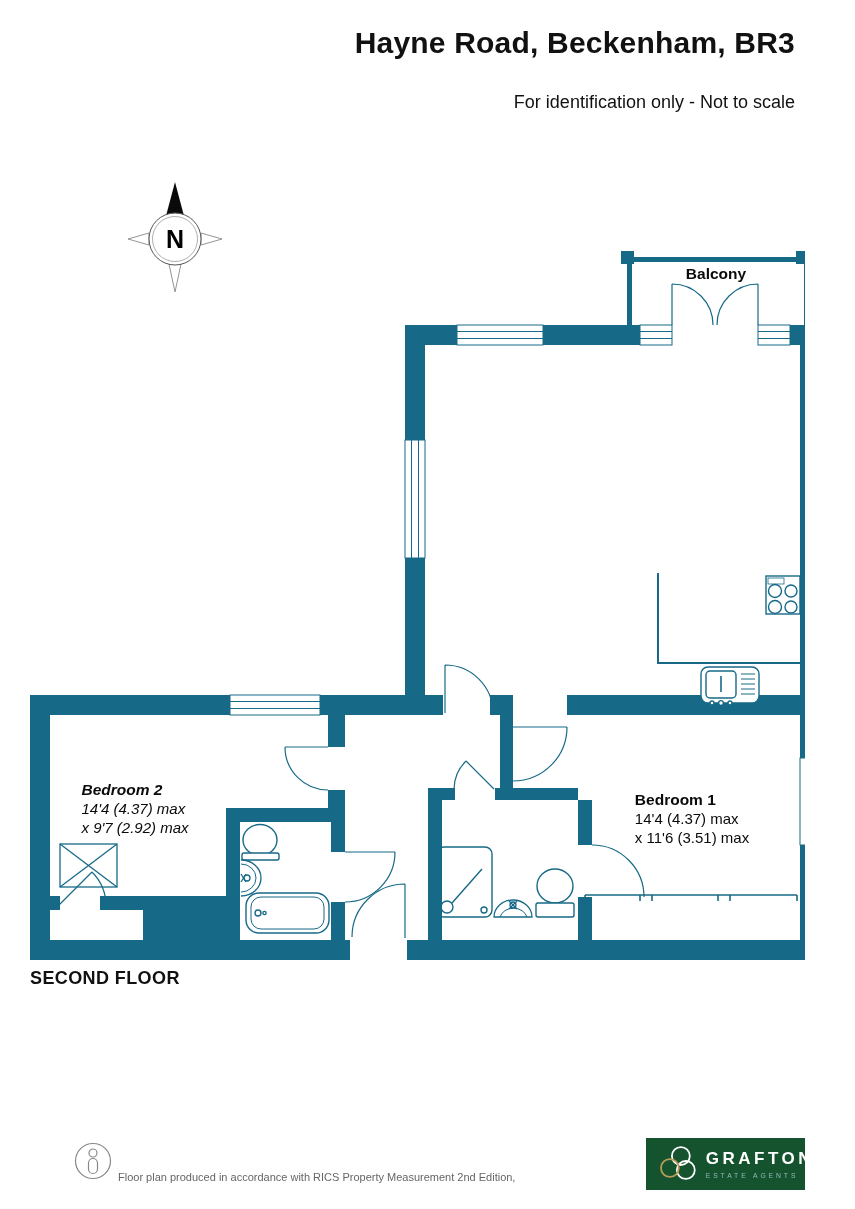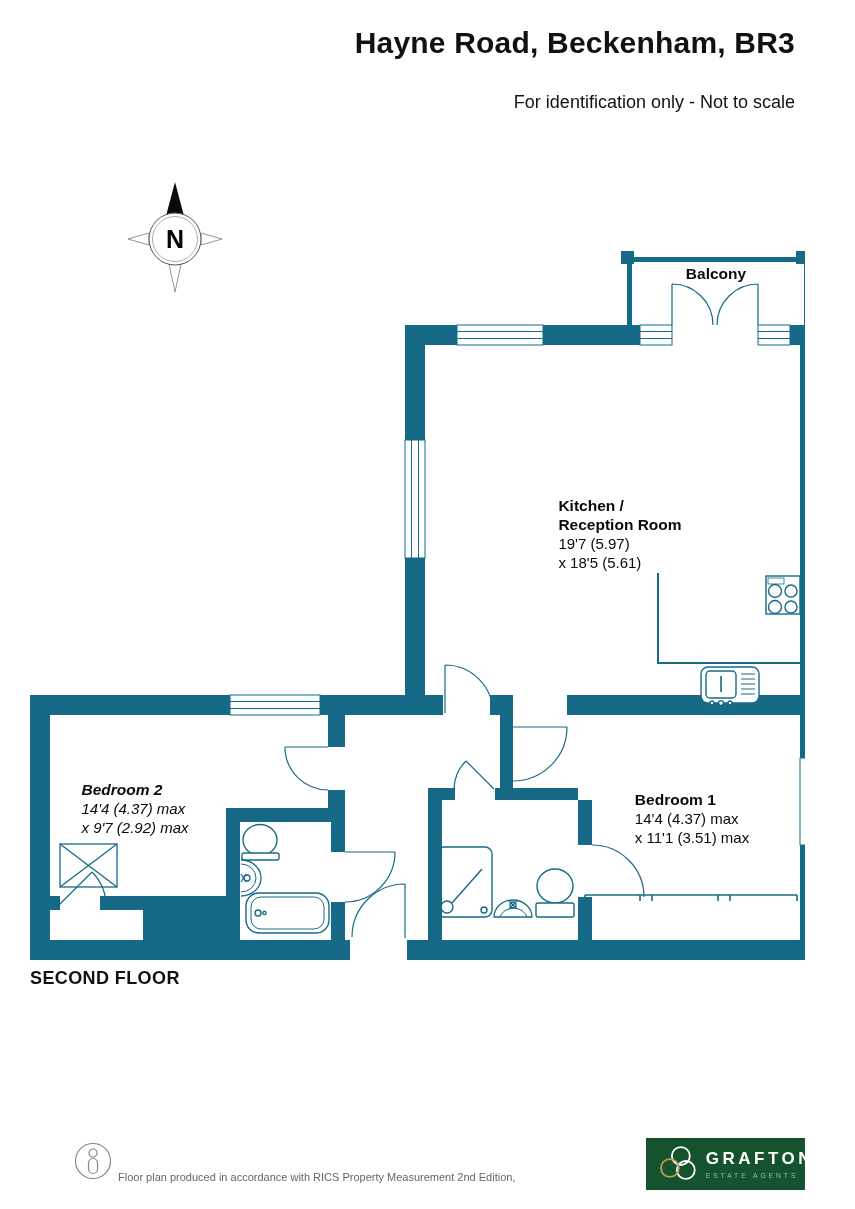--- a/index.html
+++ b/index.html
@@ -205,37 +205,31 @@
     <g stroke="#176a87" stroke-width="1.6" fill="none">
       <path d="M 585,895 L 797,895"></path>
       <path d="M 585,895 L 585,901 M 640,895 L 640,901 M 652,895 L 652,901 M 718,895 L 718,901 M 730,895 L 730,901 M 797,895 L 797,901"></path>
     </g>
   </svg>
 
   <div class="abs room-label" style="left:716px;top:264px;">
     <div class="rname">Balcony</div>
   </div>
 
-  <div class="abs room-label" style="left:620px;top:496px;">
-    <div class="rname">Kitchen /</div>
-    <div class="rname">Reception Room</div>
-    <div>19'7 (5.97)</div>
-    <div>x 18'5 (5.61)</div>
-  </div>
 
   <div class="abs room-label" style="left:135px;top:780px;font-style:italic;">
     <div class="rname">Bedroom 2</div>
     <div>14'4 (4.37) max</div>
     <div>x 9'7 (2.92) max</div>
   </div>
 
   <div class="abs room-label" style="left:692px;top:790px;">
     <div class="rname">Bedroom 1</div>
     <div>14'4 (4.37) max</div>
-    <div>x 11'1 (3.51) max</div>
+    <div>x 11'6 (3.51) max</div>
   </div>
 
   <div class="abs floor-label">SECOND FLOOR</div>
 
   <div class="abs" style="left:74px;top:1142px;">
     <svg width="38" height="38" viewBox="0 0 38 38">
       <circle cx="19" cy="19" r="17.5" fill="#ffffff" stroke="#888" stroke-width="1.2"></circle>
       <circle cx="19" cy="11" r="4" fill="none" stroke="#888" stroke-width="1.2"></circle>
       <rect x="14.5" y="16.5" width="9" height="15" rx="4.5" fill="none" stroke="#888" stroke-width="1.2"></rect>
     </svg>

